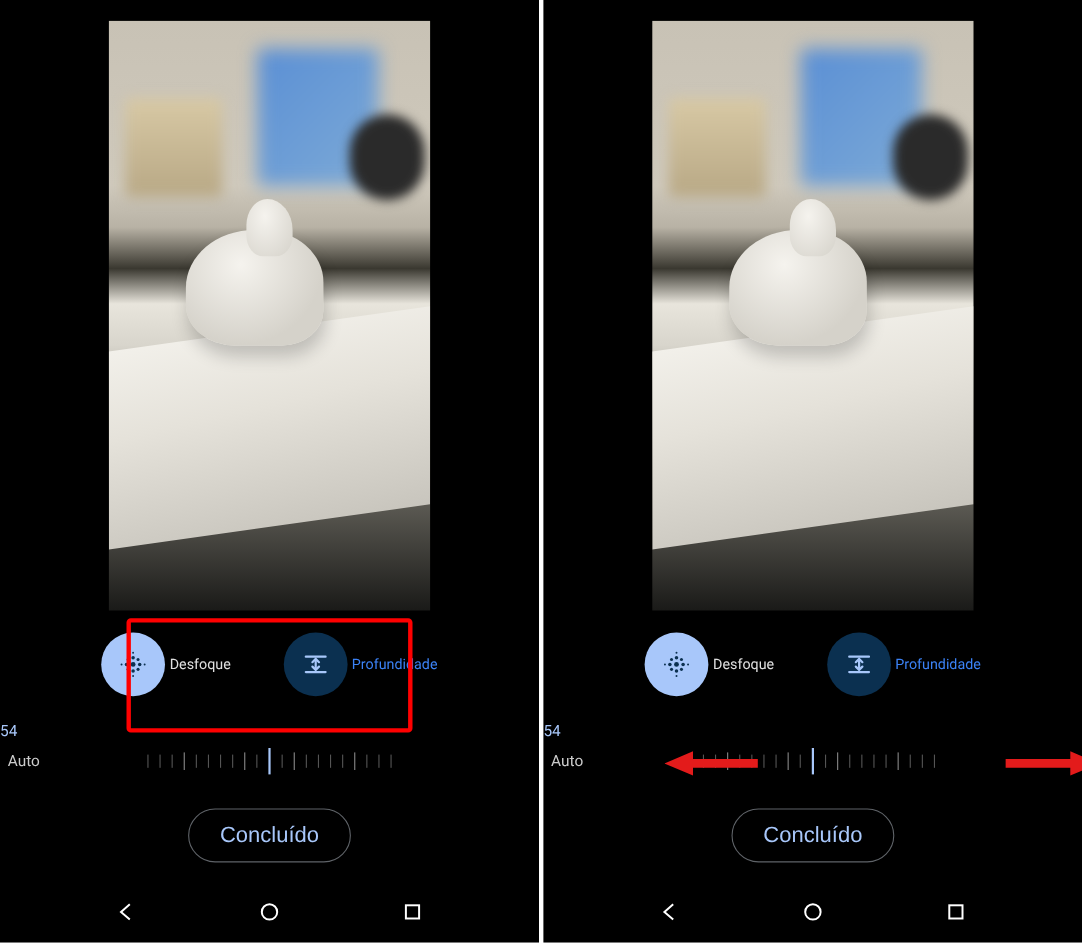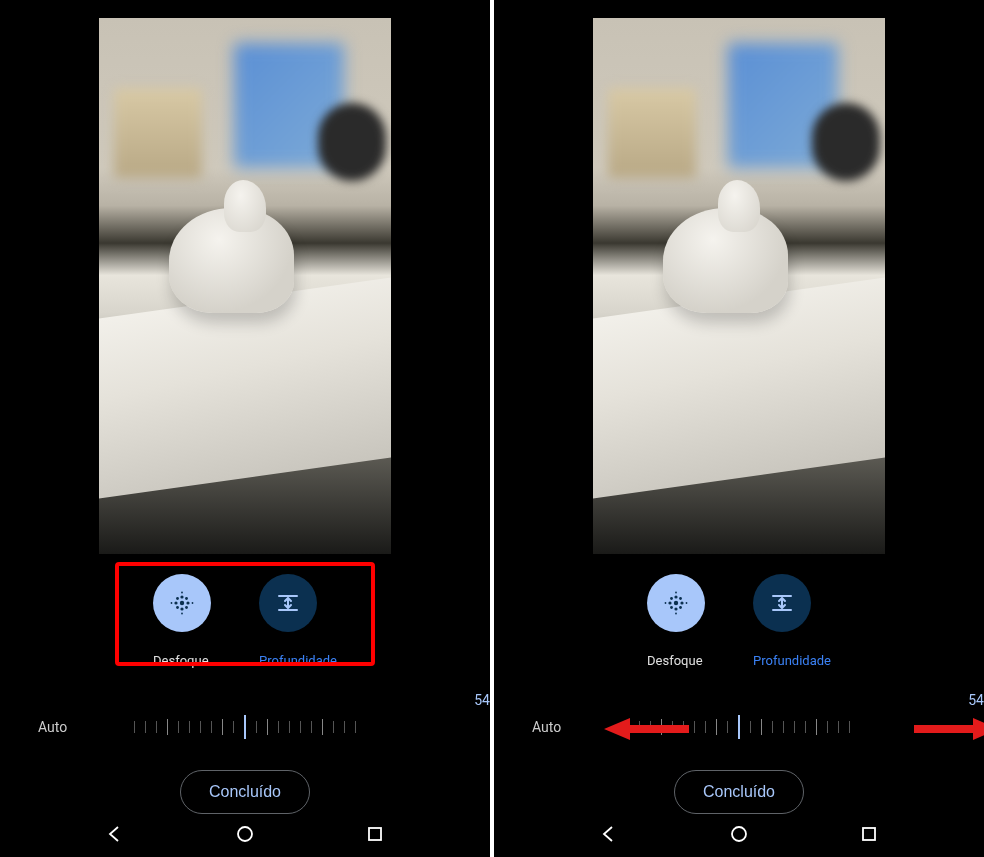--- a/index.html
+++ b/index.html
@@ -113,22 +113,23 @@
       align-items: center;
       padding-top: 8px;
     }
     .option-row {
       display: flex;
       gap: 48px;
       padding: 12px 30px 8px;
     }
     .option {
       display: flex;
-      flex-direction: column;
-      gap: 21px;
+      flex-direction: row;
+      align-items: center;
+      gap: 4px;
     }
     .option-circle {
       width: 58px;
       height: 58px;
       border-radius: 50%;
       display: flex;
       align-items: center;
       justify-content: center;
     }
     .option-circle.selected {
@@ -149,40 +150,40 @@
       border: 4px solid #ff0000;
       border-radius: 4px;
       pointer-events: none;
     }
 
     .slider-section {
       margin-top: 16px;
       width: 100%;
       display: flex;
       flex-direction: column;
-      align-items: flex-end;
+      align-items: flex-start;
       position: relative;
     }
     .slider-value {
       color: #a8c7fa;
       font-size: 14px;
       margin-bottom: 4px;
     }
     .slider-row {
       width: 100%;
       display: flex;
       align-items: center;
       justify-content: center;
       position: relative;
     }
     .auto-label {
       color: #ccc;
       font-size: 14px;
       position: absolute;
-      left: 38px;
+      left: 7px;
     }
     .ticks {
       display: flex;
       align-items: center;
       gap: 10px;
       height: 30px;
     }
     .tick {
       width: 1px;
       background: #555;
@@ -205,21 +206,21 @@
       top: 4px;
     }
     .arrow svg { display: block; }
 
     .done-btn {
       margin-top: 28px;
       border: 1px solid #5f6368;
       border-radius: 26px;
       padding: 12px 28px;
       color: #a8c7fa;
-      font-size: 16px;
+      font-size: 20px;
       background: transparent;
       text-align: right;
     }
 
     .navbar {
       height: 52px;
       display: flex;
       align-items: center;
       justify-content: space-around;
       padding: 0 50px;

